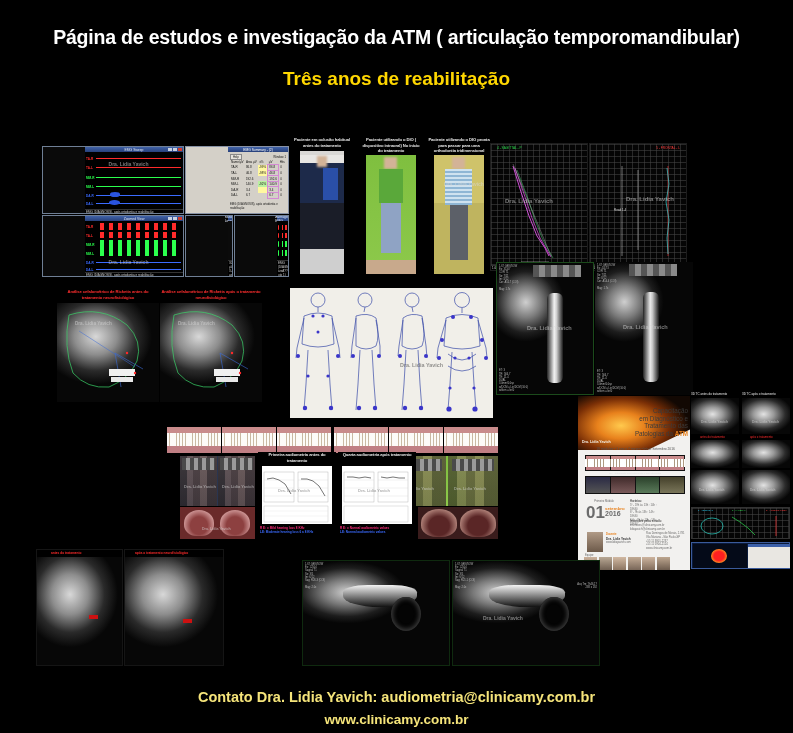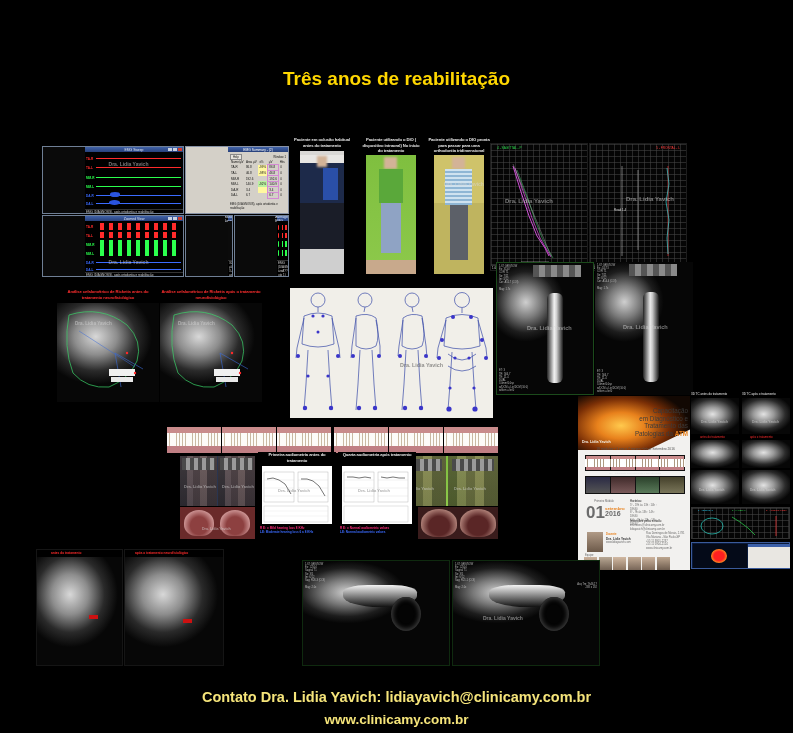--- a/index.html
+++ b/index.html
@@ -174,20 +174,21 @@
       linear-gradient(rgba(70,70,70,.55) 1px, transparent 1px),
       linear-gradient(90deg, rgba(70,70,70,.55) 1px, transparent 1px);
     background-size: 6px 6px, 6px 6px;
   }
 </style>
 </head>
 <body>
 
 <div class="page">
 
+  <div class="title-main">Página de estudos e investigação da ATM ( articulação temporomandibular)</div>
   <div class="title-sub">Três anos de reabilitação</div>
 
   <div class="tile emgwin" style="left:42px; top:146px; width:142px; height:68px;">
     <div class="emgbar">
       <span>EMG Sweep</span>
       <span class="btns">
           <i></i>
           <i></i>
           <i class="x"></i>
         </span>
@@ -793,16 +794,16 @@
 Sag: R21.1 (COI)
 
 Mag: 2.0x</div>
     <div class="dicom-meta" style="right:2px; top:22px; text-align:right;">Acq Tm: 7h46.1?
     288 x 192</div>
     <div class="px" style="left:36px; top:24px; width:76px; height:22px; border-radius:40% 40% 60% 60%; background:linear-gradient(180deg,#f4f4f4,#9a9a9a 40%,#101010);"></div>
     <div class="px" style="left:86px; top:36px; width:30px; height:34px; border-radius:50%; background:#040404; box-shadow:0 0 4px 2px #3a3a3a inset;"></div>
     <div class="wm" style="left:30px; top:54px; font-size:5px;">Dra. Lidia Yavich</div>
   </div>
 
-  <div class="footer-1">Contato  Dra. Lidia Yavich:  lidiayavich@clinicamy.com.br</div>
+  <div class="footer-1">Contato  Dra. Lidia Yavich:  audiometria@clinicamy.com.br</div>
   <div class="footer-2">www.clinicamy.com.br</div>
 
 </div>
 
 </body></html>

